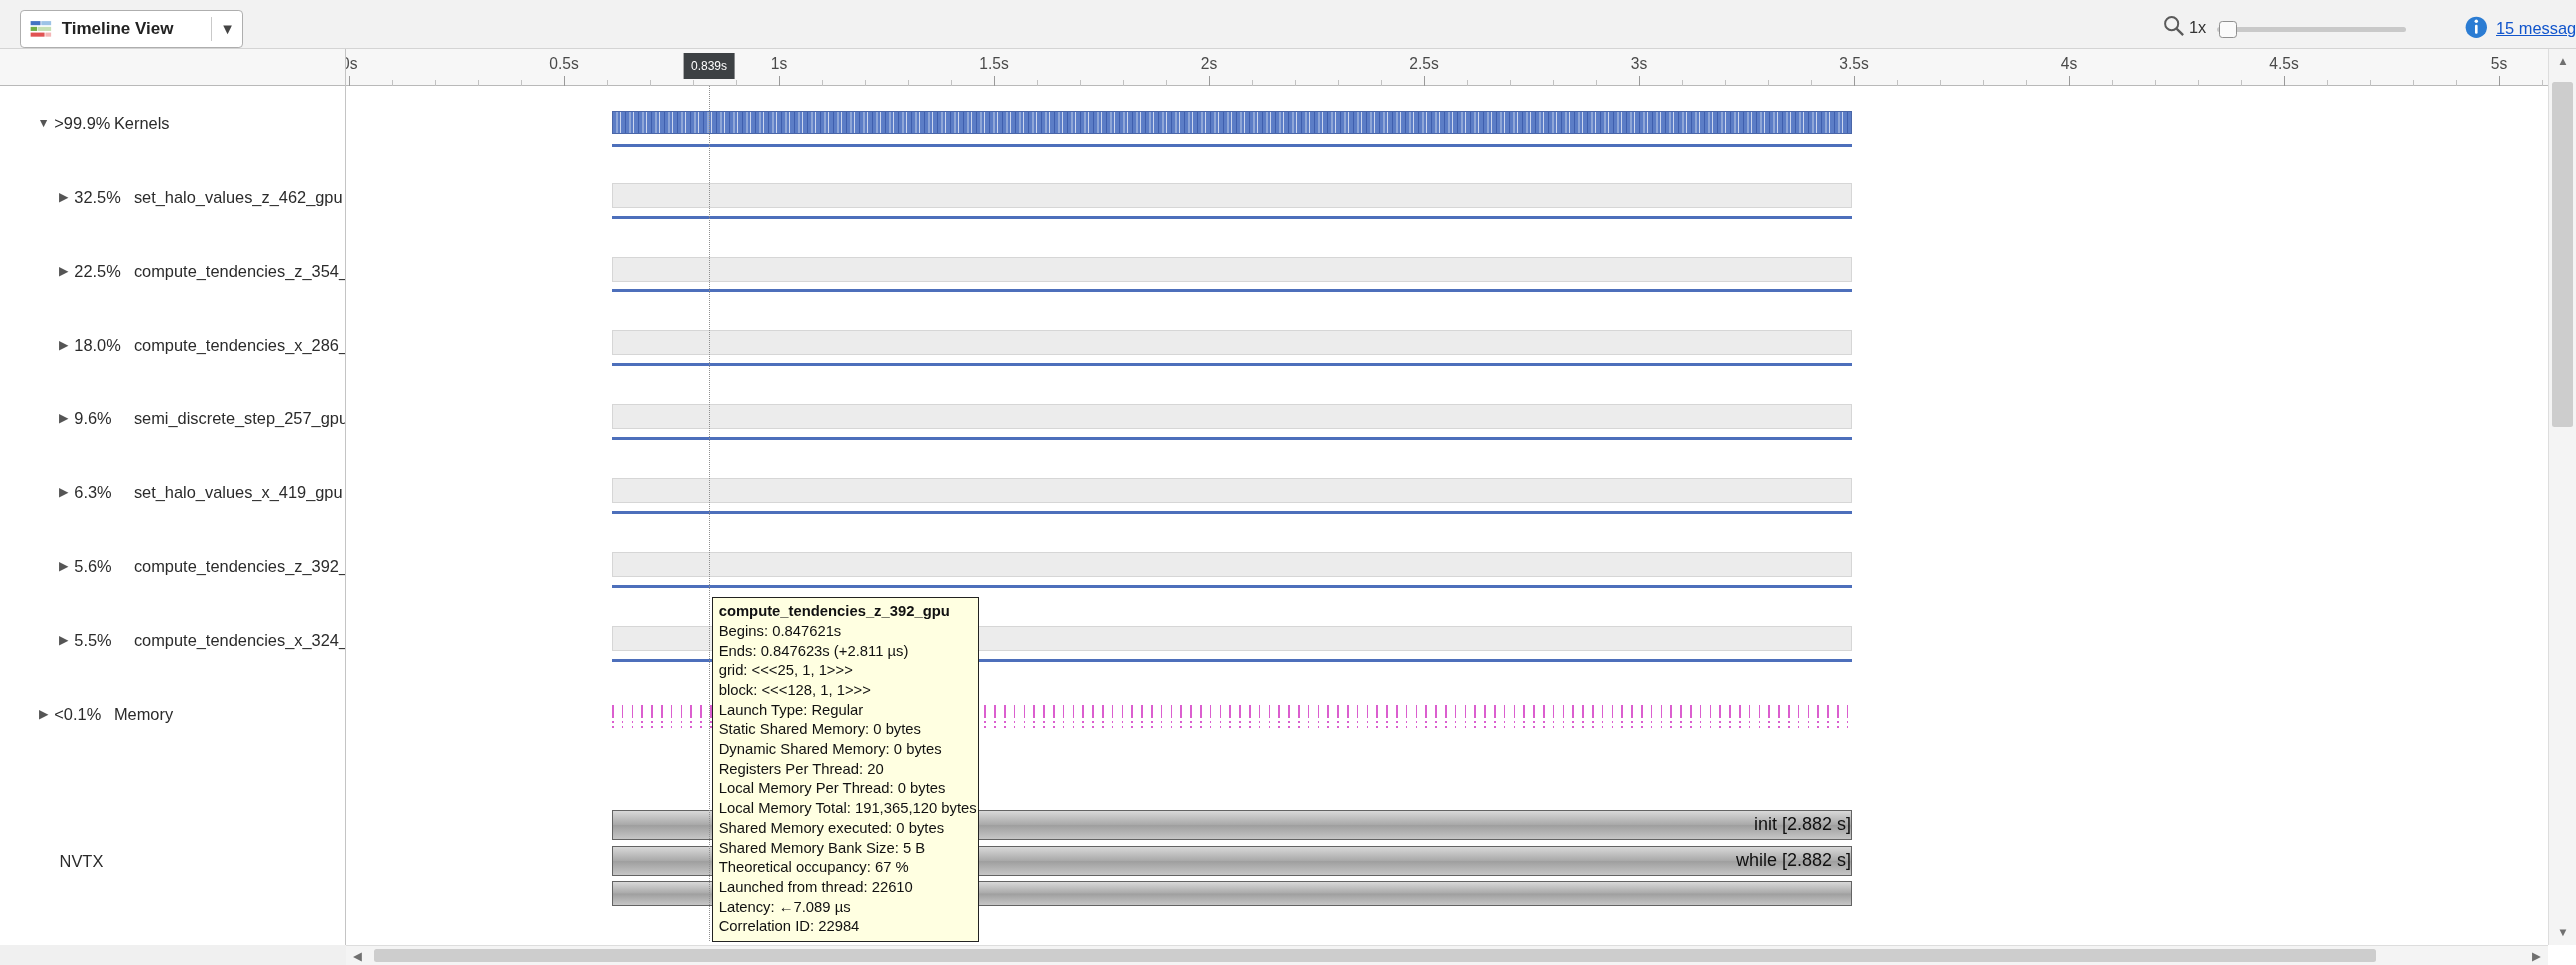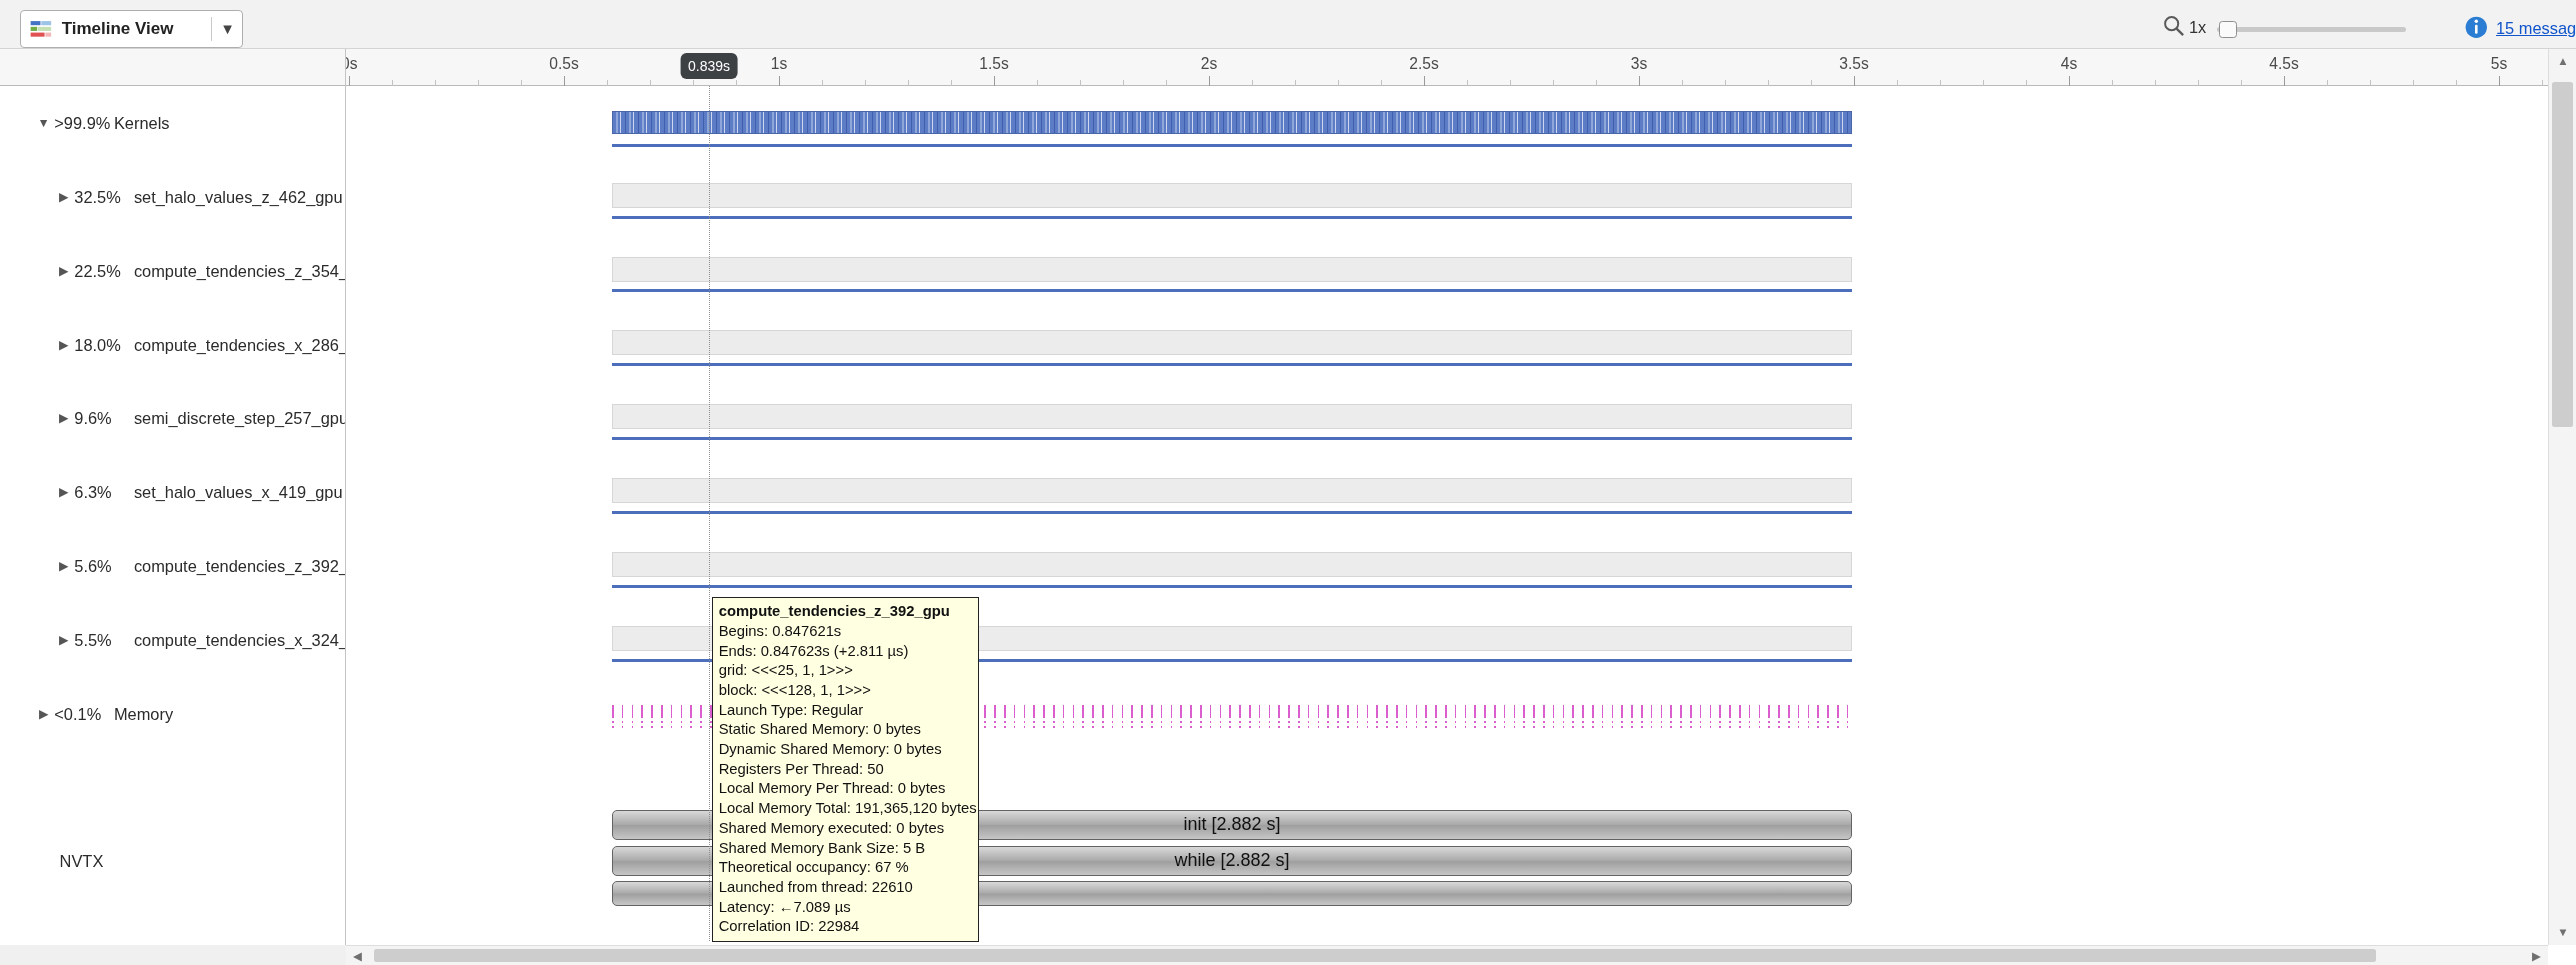--- a/index.html
+++ b/index.html
@@ -22,21 +22,21 @@
   .msg-link { position:absolute; left:2496px; top:19px; font-size:16.4px; color:#1155cc; text-decoration:underline; white-space:nowrap; }
 
   
   .ruler { position:absolute; left:0; top:49px; width:2576px; height:37px; background:#f7f7f7; border-bottom:0.8px solid #b9b9b9; }
   .ruler-right { position:absolute; left:346px; top:0; width:2202px; height:37px; overflow:hidden; }
   .tick { position:absolute; top:0; height:37px; width:0; }
   .tick-label { position:absolute; top:5.7px; transform:translateX(-50%); font-size:15.6px; color:#4a4a4a; white-space:nowrap; }
   .tick-mark { position:absolute; bottom:0; left:0; width:0.8px; height:9.8px; background:#9a9a9a; }
   .minor-ticks { position:absolute; left:3.3px; right:0; bottom:0; height:5.7px;
       background:repeating-linear-gradient(90deg,#c2c2c2 0 0.8px, transparent 0.8px 43px); }
-  .cursor-badge { position:absolute; left:363px; top:4.1px; transform:translateX(-50%); background:#3d4144; color:#fff; font-size:14px; line-height:14.8px; padding:5.7px 7.4px; border-radius:6px; z-index:4; }
+  .cursor-badge { position:absolute; left:363px; top:4.1px; transform:translateX(-50%); background:#3d4144; color:#fff; font-size:12px; line-height:14.8px; padding:5.7px 7.4px; border-radius:0; z-index:4; }
 
   
   .sidebar { position:absolute; left:0; top:86px; width:346px; height:859px; background:#fff; }
   .timeline { position:absolute; left:346px; top:86px; width:2202px; height:859px; background:#fff; overflow:hidden; }
   .hlines { position:absolute; left:0; top:86px; width:2548px; height:669px;
       background:linear-gradient(to bottom, #e8e8e8 0.8px, transparent 0.8px); background-size:100% 74px; pointer-events:none; }
   .vdivider { position:absolute; left:345px; top:49px; width:0.8px; height:896px; background:#c4c4c4; z-index:3; }
 
   
   .side-row { position:absolute; left:0; width:346px; height:74px; display:flex; align-items:center; font-size:16.4px; color:#2b2b2b; cursor:default; }
@@ -52,23 +52,23 @@
   .bar-dense { height:23px; border:0.8px solid #4a66a8;
       background:repeating-linear-gradient(90deg,#5c7dc6 0 3.3px,#8ea6d8 3.3px 4.9px,#5c7dc6 4.9px 7.4px,#ccd6ee 7.4px 8.2px,#5c7dc6 8.2px 12.3px,#3f5fae 12.3px 13px); }
   .bar-gray { height:24.6px; background:#ececec; border:0.8px solid #d6d6d6; }
   .bar-line { height:2.5px; background:#4d6fbb; }
   .bar-line-thick { height:3.3px; background:#4d6fbb; }
   .mem-band { position:absolute; left:266px; width:1240px; top:619px; height:23px;
       background-image:
         repeating-linear-gradient(0deg, rgba(255,255,255,0) 0 2.5px, #fff 2.5px 4.9px, rgba(255,255,255,0) 4.9px 7.4px, #fff 7.4px 9.8px, rgba(255,255,255,0) 9.8px 23px),
         repeating-linear-gradient(90deg, #db5ecf 0 1.6px, transparent 1.6px 9.8px); }
 
-  .nvtx-bar { position:absolute; left:266px; width:1240px; border:1.6px solid #636363; border-radius:5px;
+  .nvtx-bar { position:absolute; left:266px; width:1240px; border:1.6px solid #636363; border-radius:0;
       background:linear-gradient(180deg,#d9d9d9 0%,#aaaaaa 48%,#9f9f9f 52%,#c6c6c6 100%);
-      display:flex; align-items:center; justify-content:center; font-size:18px; color:#101010; }
+      display:flex; align-items:center; justify-content:flex-end; font-size:18px; color:#101010; }
 
   .cursor-line { position:absolute; left:363px; top:0; width:0; height:855px; border-left:1.6px dotted #8f8f8f; z-index:2; }
 
   
   .tooltip { position:absolute; left:366px; top:511px; width:267px; background:#ffffe1; border:0.8px solid #222; padding:4.1px 5.7px; z-index:5; font-size:14.8px; line-height:19.7px; color:#111; white-space:nowrap; overflow:hidden; }
   .tooltip .tt-title { font-weight:bold; }
 
   
   .vscroll { position:absolute; left:2548px; top:49px; width:28px; height:896px; background:#f4f4f4; border-left:0.8px solid #ddd; }
   .vs-btn { position:absolute; left:0; width:28px; height:24.6px; color:#707070; font-size:11.5px; text-align:center; line-height:24.6px; background:#f4f4f4; }
@@ -266,21 +266,21 @@
 
     <div class="tooltip">
       <div class="tt-title">compute_tendencies_z_392_gpu</div>
       <div>Begins: 0.847621s</div>
       <div>Ends: 0.847623s (+2.811 µs)</div>
       <div>grid:  &lt;&lt;&lt;25, 1, 1&gt;&gt;&gt;</div>
       <div>block: &lt;&lt;&lt;128, 1, 1&gt;&gt;&gt;</div>
       <div>Launch Type: Regular</div>
       <div>Static Shared Memory: 0 bytes</div>
       <div>Dynamic Shared Memory: 0 bytes</div>
-      <div>Registers Per Thread: 50</div>
+      <div>Registers Per Thread: 20</div>
       <div>Local Memory Per Thread: 0 bytes</div>
       <div>Local Memory Total: 191,365,120 bytes</div>
       <div>Shared Memory executed: 0 bytes</div>
       <div>Shared Memory Bank Size: 5 B</div>
       <div>Theoretical occupancy: 67 %</div>
       <div>Launched from thread: 22610</div>
       <div>Latency: ←7.089 µs</div>
       <div>Correlation ID: 22984</div>
     </div>
   </div>

